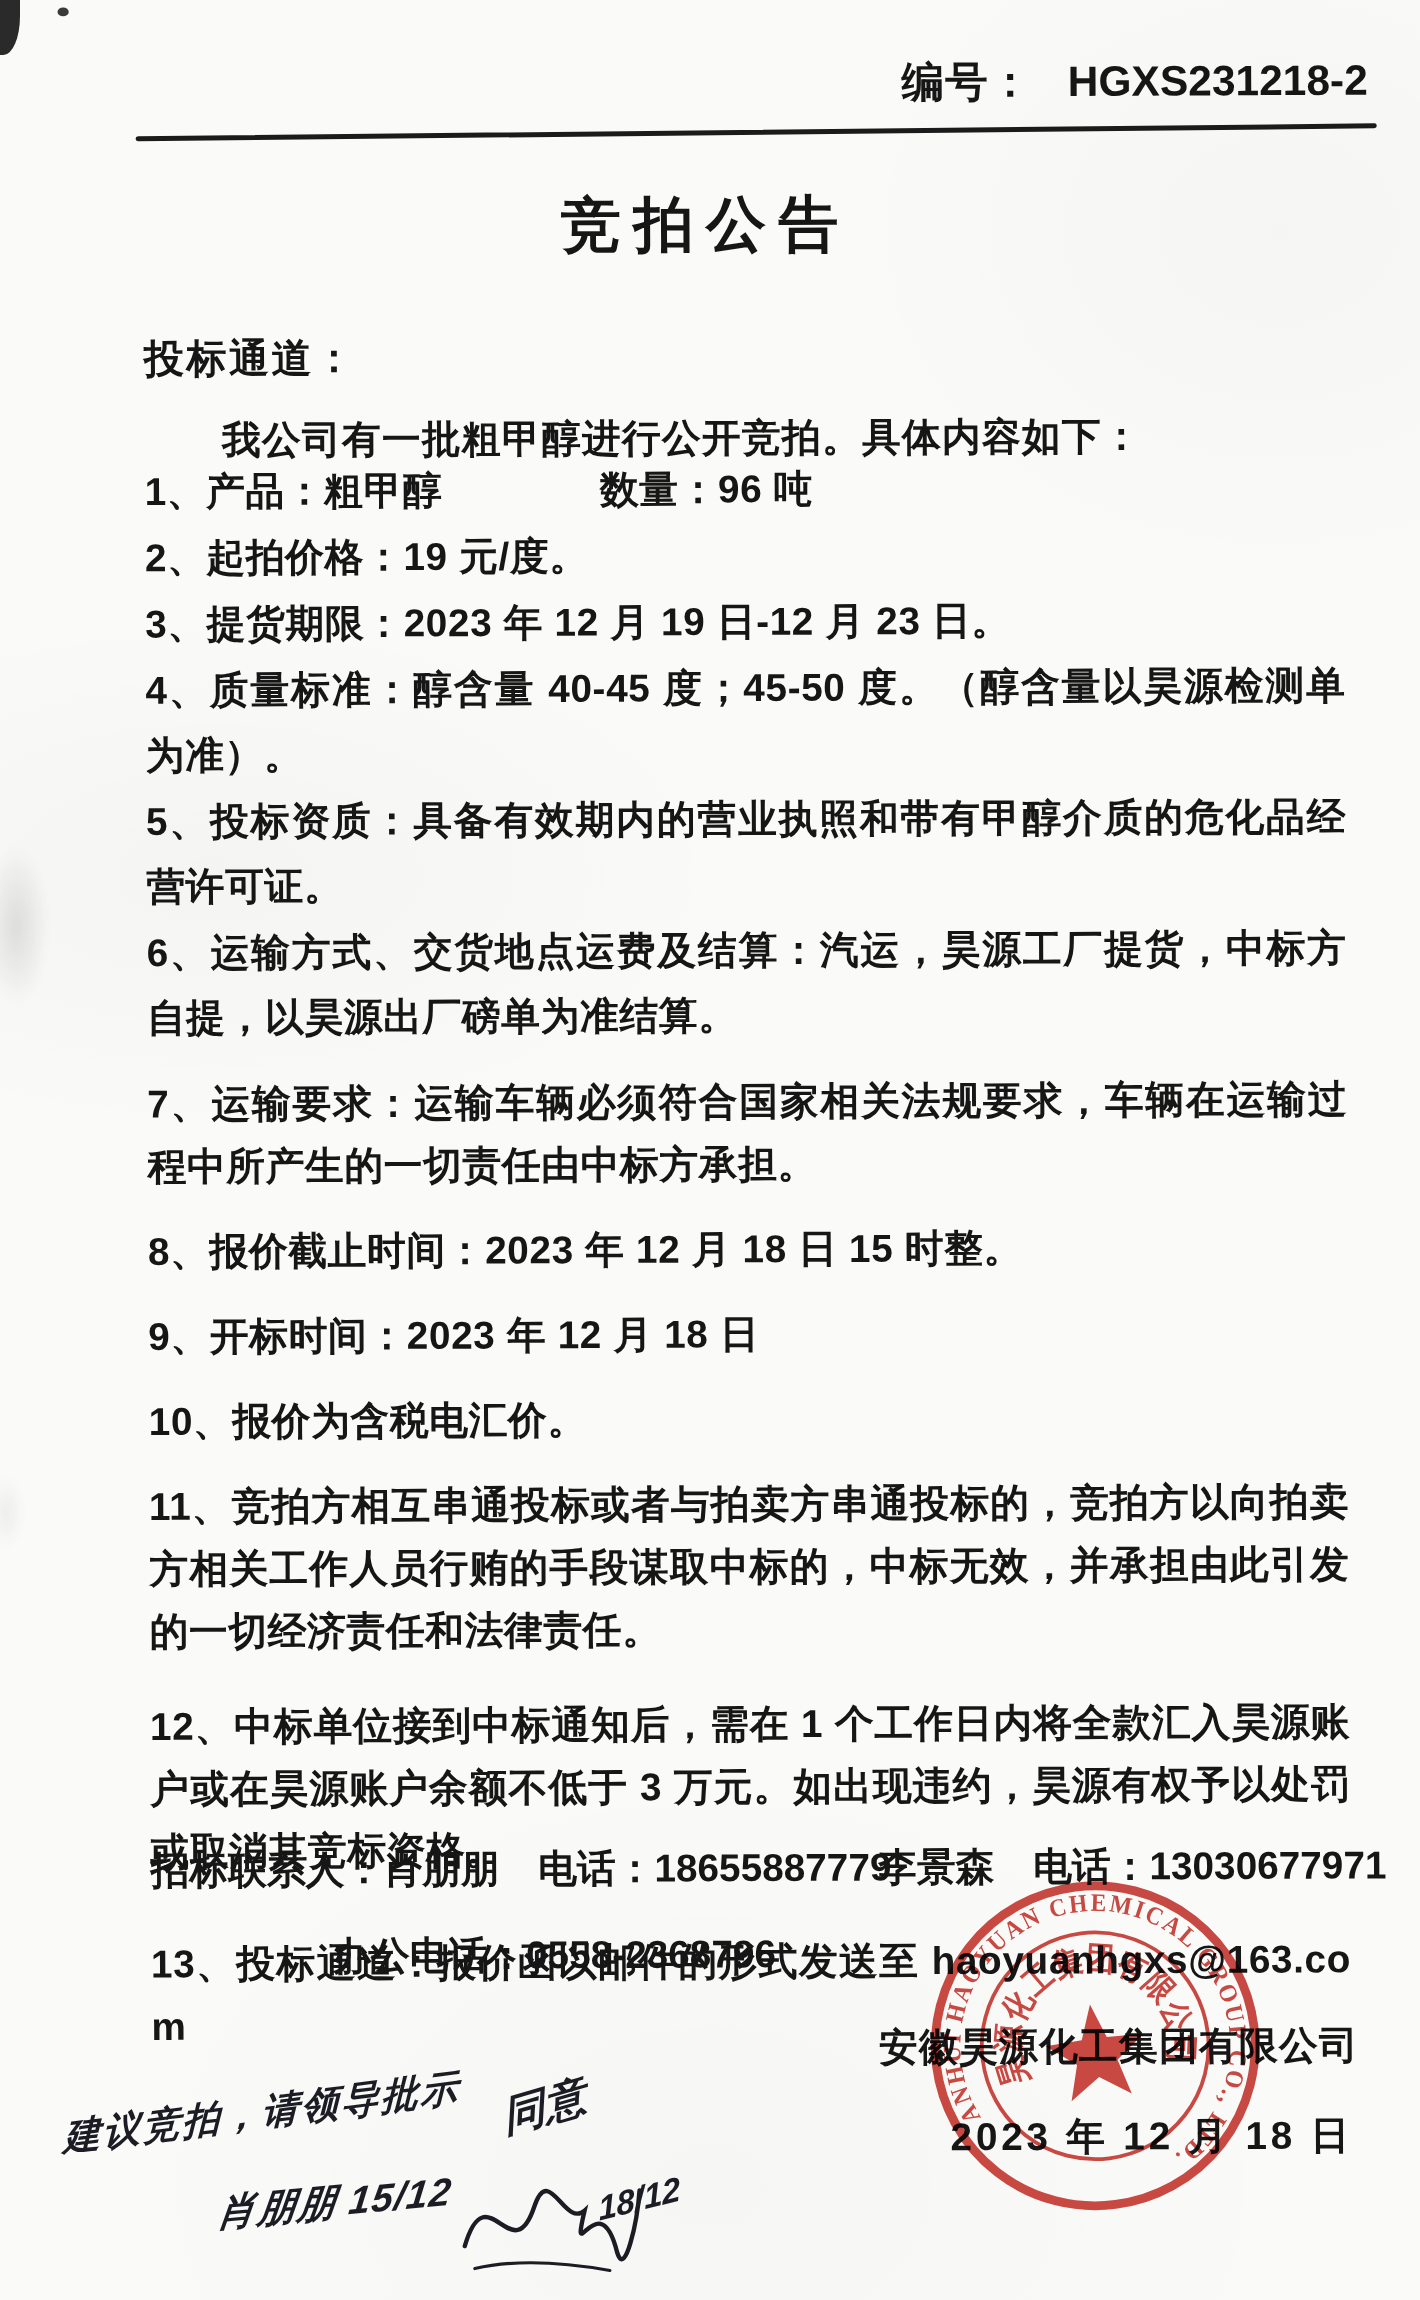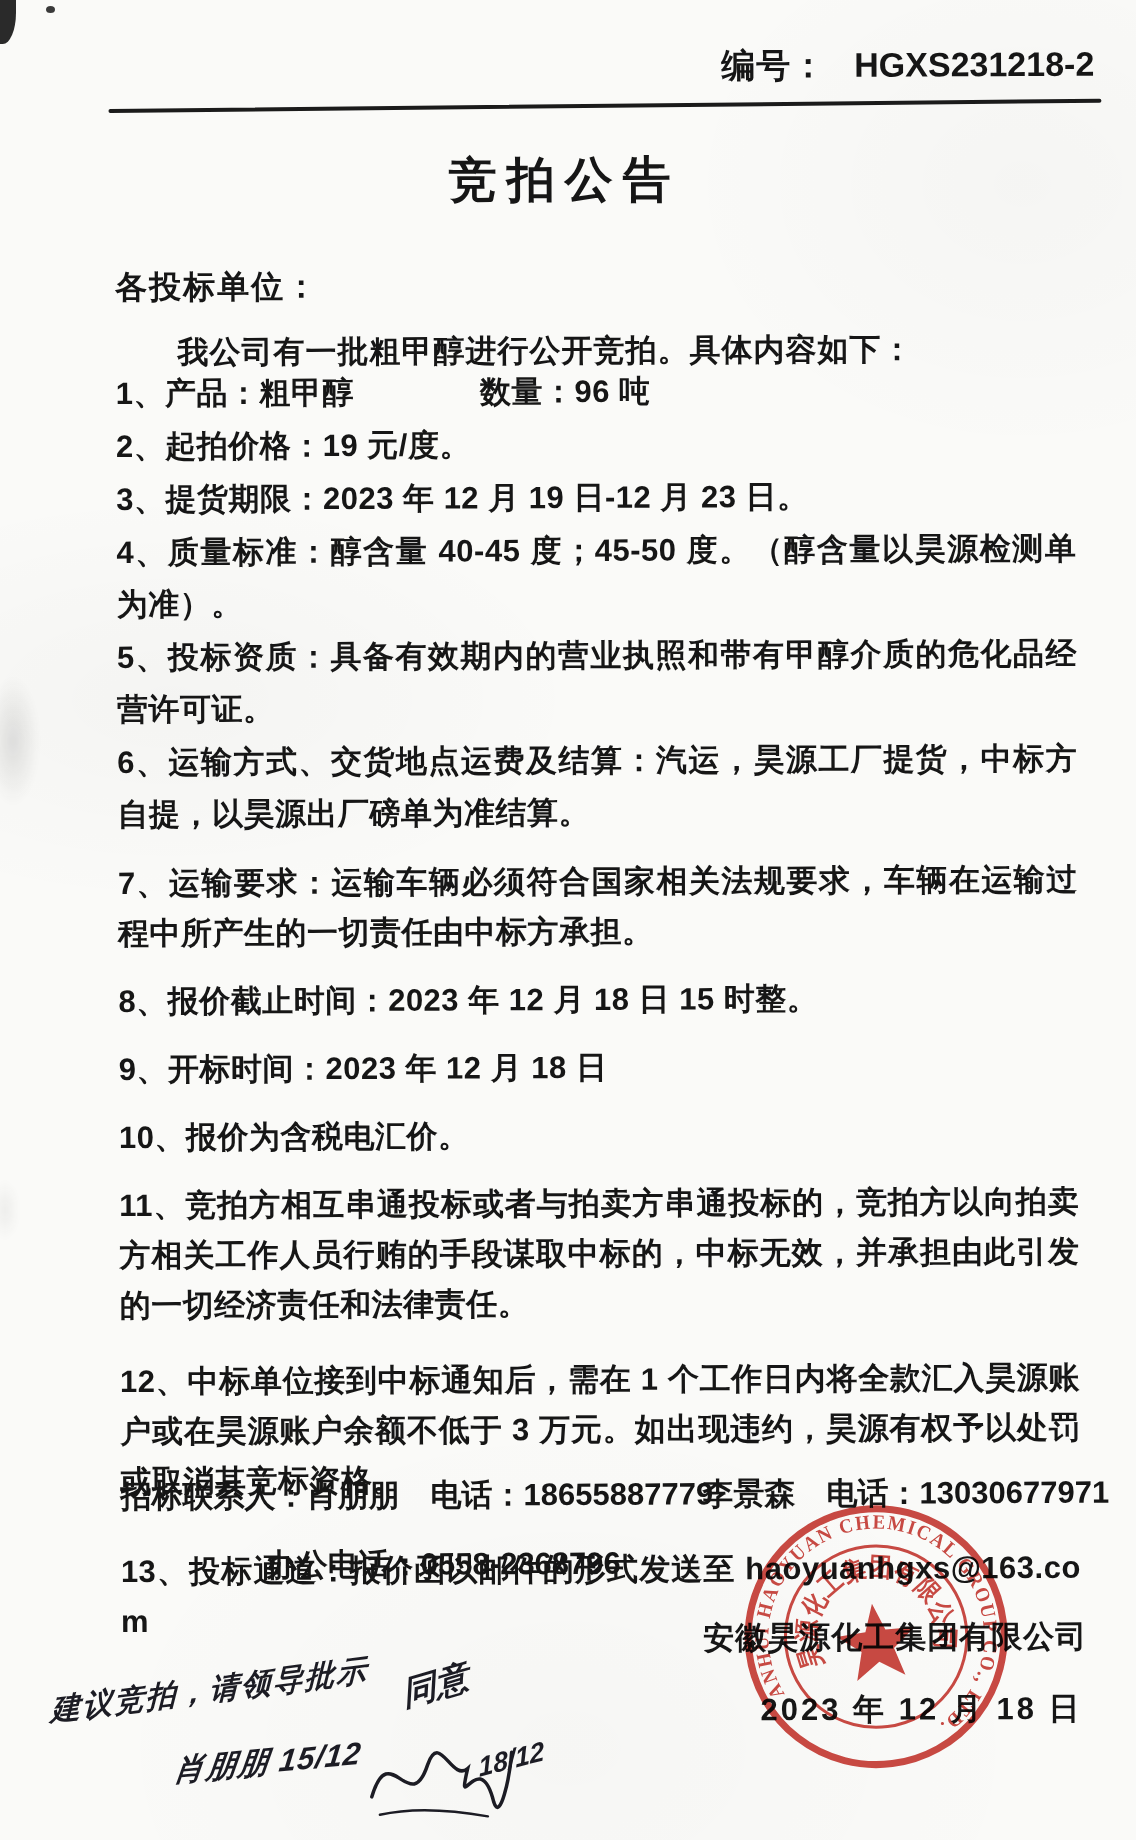--- a/index.html
+++ b/index.html
@@ -112,21 +112,21 @@
 
   <div class="content">
 
     <div class="doc-no">
       <span>编号：</span><span class="val">HGXS231218-2</span>
     </div>
     <div class="rule"></div>
 
     <h1 class="title">竞拍公告</h1>
 
-    <p class="salutation">各投标单位：</p>
+    <p class="salutation">投标通道：</p>
     <p class="intro">我公司有一批粗甲醇进行公开竞拍。具体内容如下：</p>
 
     <ol class="items">
 
         <li>1、产品：粗甲醇　　　　数量：96 吨</li>
 
         <li>2、起拍价格：19 元/度。</li>
 
         <li>3、提货期限：2023 年 12 月 19 日-12 月 23 日。</li>
 

